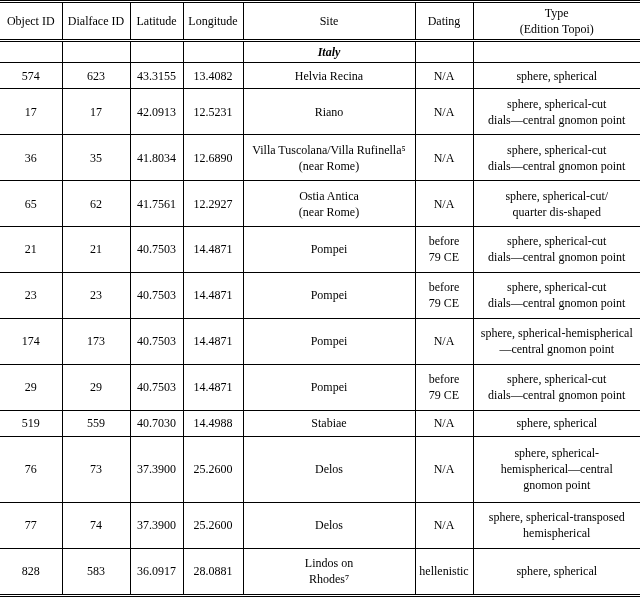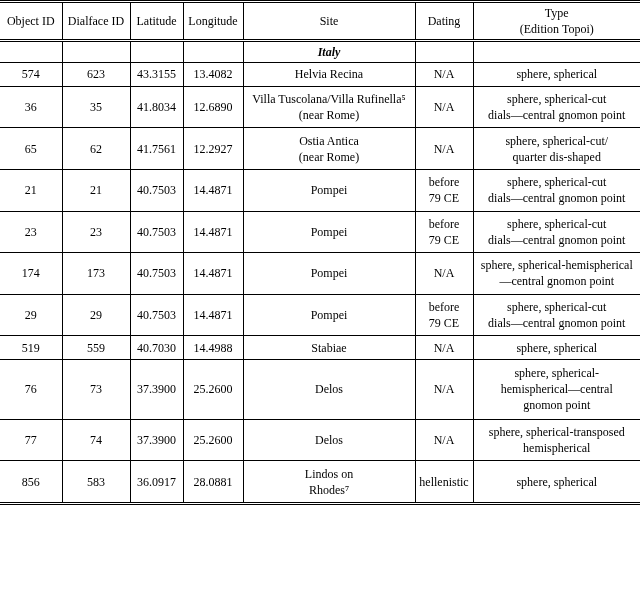--- a/index.html
+++ b/index.html
@@ -4,21 +4,21 @@
 <style>
   * { margin: 0; padding: 0; box-sizing: border-box; }
   html, body {
     width: 640px; height: 597px;
     background: #ffffff;
     color: #000000;
     font-family: "Liberation Serif", "DejaVu Serif", serif;
   }
   table.paper-table {
     width: 640px;
-    height: 505px;
+    height: 597px;
     border-collapse: collapse;
     table-layout: fixed;
     font-size: 12px;
   }
   col.col-objid  { width: 62px; }
   col.col-dialid { width: 68px; }
   col.col-lat    { width: 53px; }
   col.col-lon    { width: 60px; }
   col.col-site   { width: 172px; }
   col.col-dating { width: 58px; }
@@ -117,20 +117,44 @@
         </td>
         <td>
           <div>N/A</div>
         </td>
         <td>
           <div>sphere, spherical</div>
         </td>
       </tr>
       <tr>
         <td>
+          <div>17</div>
+        </td>
+        <td>
+          <div>17</div>
+        </td>
+        <td>
+          <div>42.0913</div>
+        </td>
+        <td>
+          <div>12.5231</div>
+        </td>
+        <td>
+          <div>Riano</div>
+        </td>
+        <td>
+          <div>N/A</div>
+        </td>
+        <td>
+          <div>sphere, spherical-cut</div>
+          <div>dials—central gnomon point</div>
+        </td>
+      </tr>
+      <tr>
+        <td>
           <div>36</div>
         </td>
         <td>
           <div>35</div>
         </td>
         <td>
           <div>41.8034</div>
         </td>
         <td>
           <div>12.6890</div>
@@ -338,21 +362,21 @@
         <td>
           <div>N/A</div>
         </td>
         <td>
           <div>sphere, spherical-transposed</div>
           <div>hemispherical</div>
         </td>
       </tr>
       <tr>
         <td>
-          <div>856</div>
+          <div>828</div>
         </td>
         <td>
           <div>583</div>
         </td>
         <td>
           <div>36.0917</div>
         </td>
         <td>
           <div>28.0881</div>
         </td>

